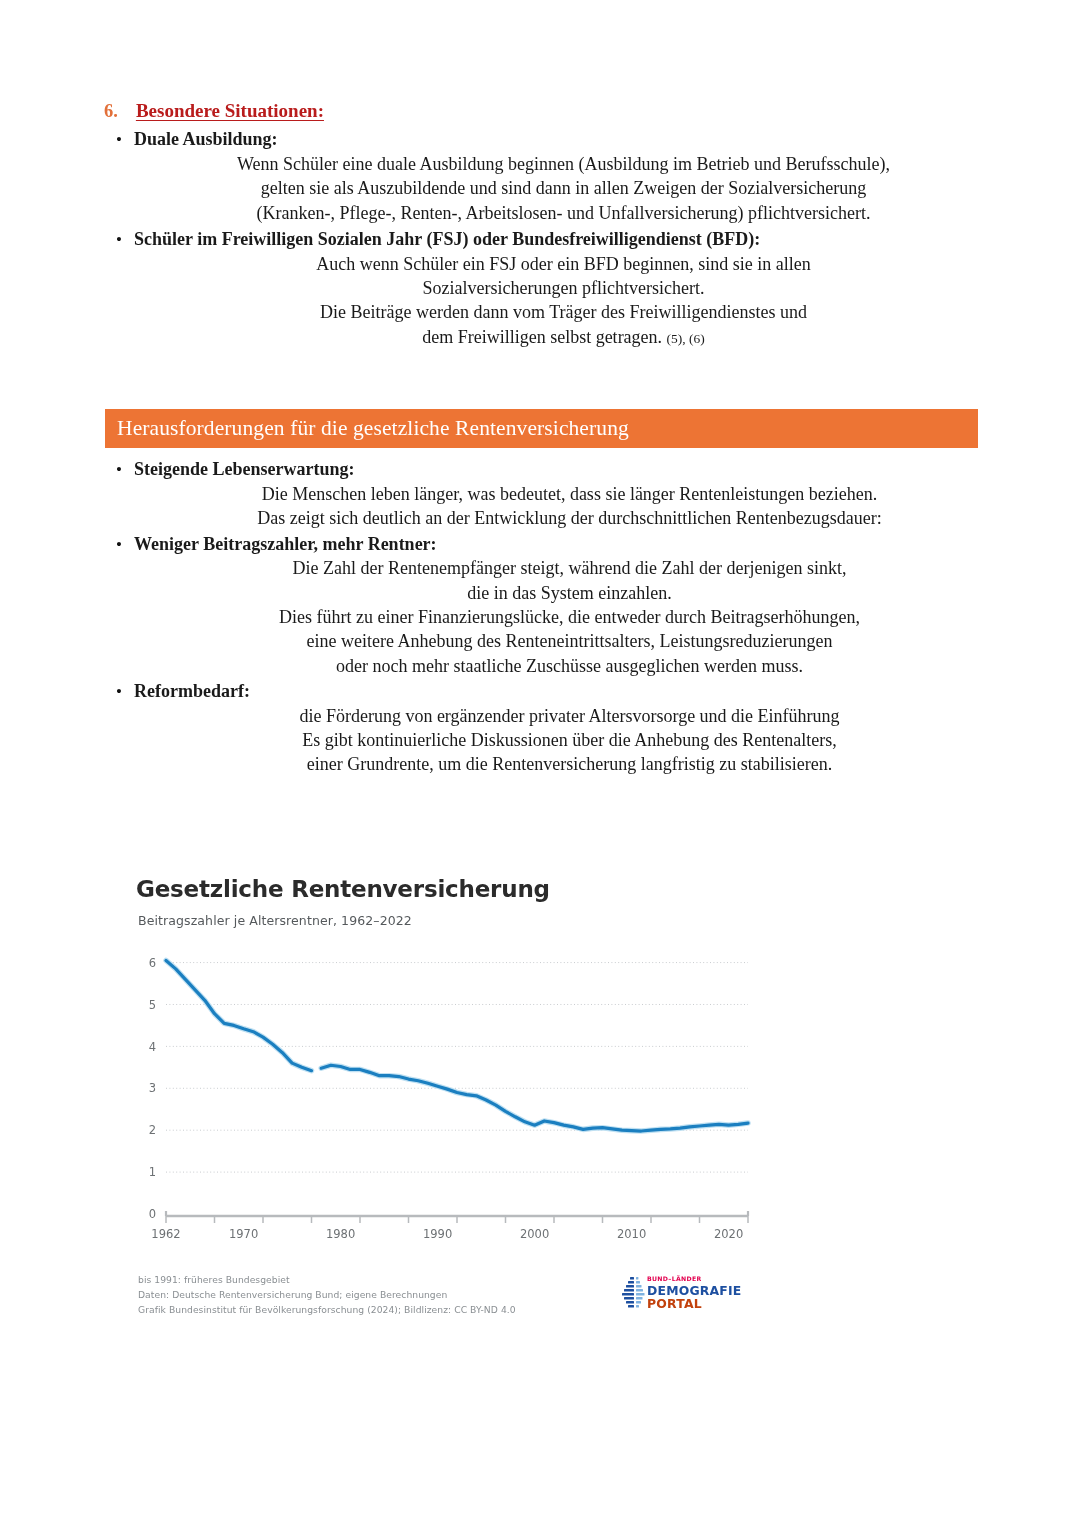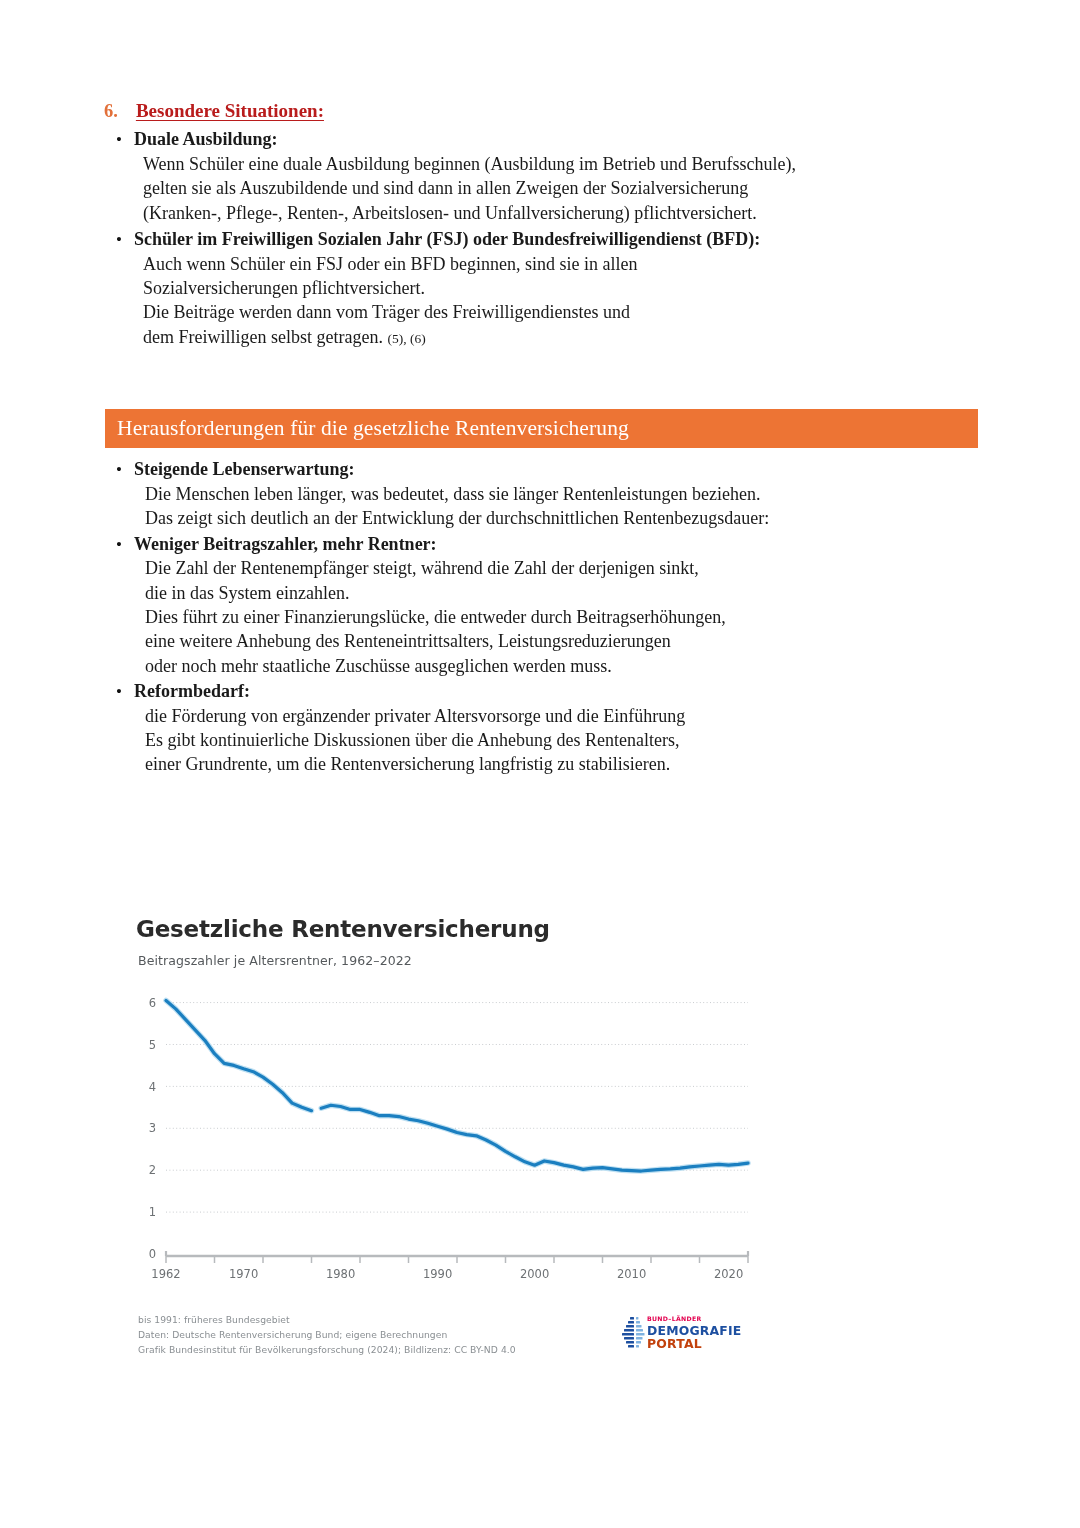--- a/index.html
+++ b/index.html
@@ -72,20 +72,21 @@
     font-size: 18px;
     font-weight: 700;
     line-height: 1.33;
     display: block;
   }
   .b-line {
     font-size: 18px;
     line-height: 1.35;
     display: block;
     padding-left: 9px;
+    text-align: center;
   }
   .ref {
     font-size: 13.5px;
   }
 
   
   .banner {
     position: absolute;
     left: 105px;
     top: 409px;
@@ -111,21 +112,21 @@
     top: 452px;
     width: 890px;
   }
   .challenges .bullet-block { margin-top: 2px; }
   .challenges .b-line { padding-left: 11px; }
 
   
   .chart-card {
     position: absolute;
     left: 136px;
-    top: 916px;
+    top: 876px;
     width: 620px;
     height: 462px;
     background: #ffffff;
     font-family: "DejaVu Sans", "Liberation Sans", sans-serif;
   }
   .chart-title {
     font-size: 23px;
     font-weight: 700;
     color: #2b2b2b;
     letter-spacing: -0.2px;

